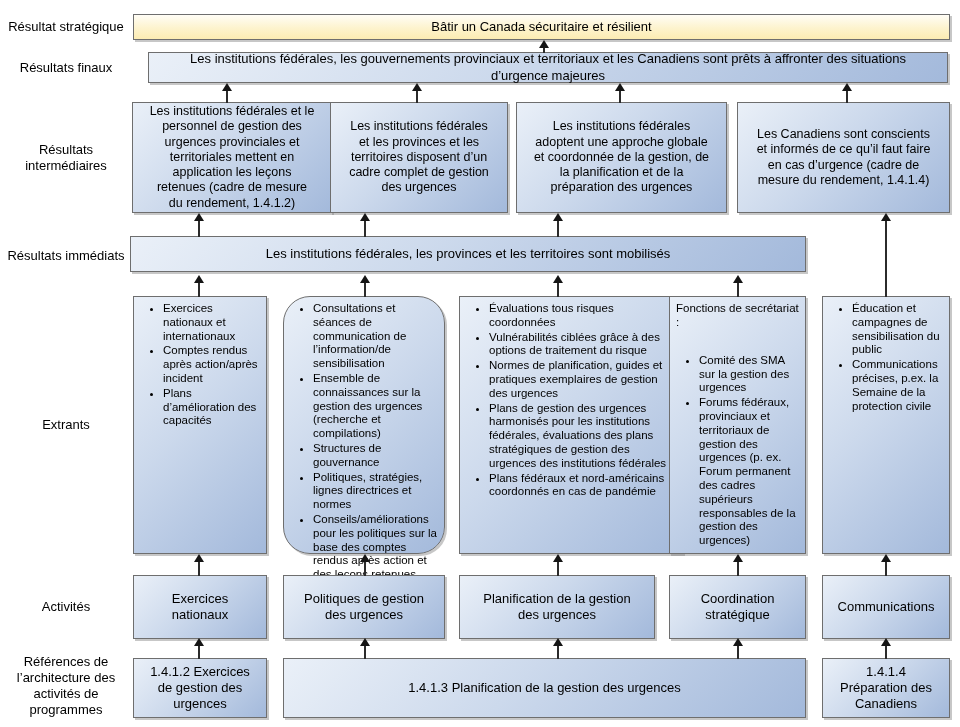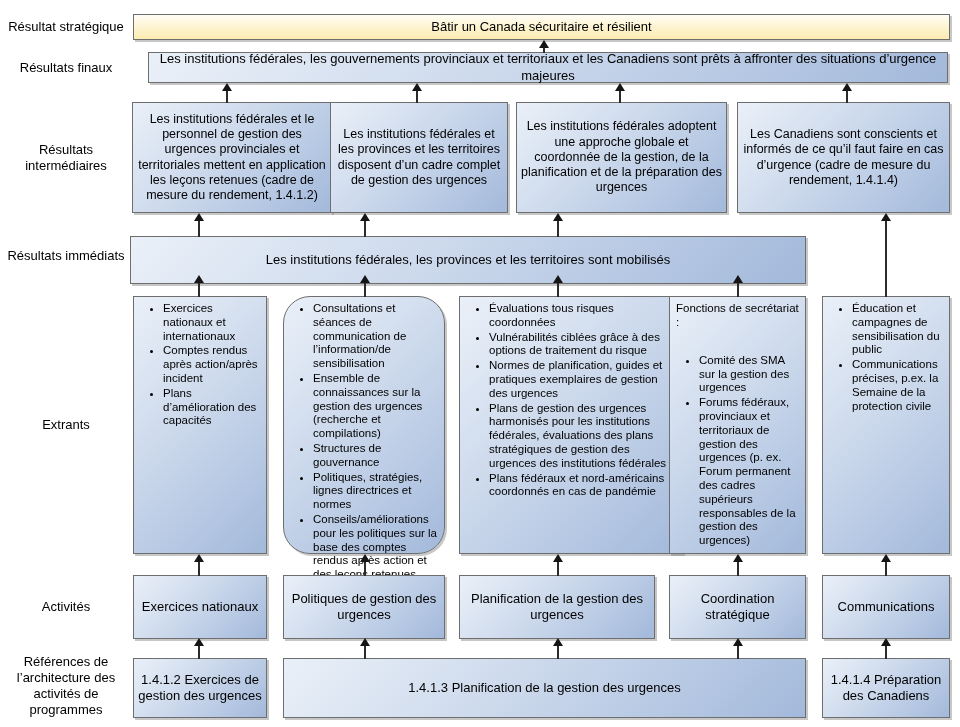--- a/index.html
+++ b/index.html
@@ -9,21 +9,21 @@
   }
   .rowlabel{
     position:absolute;display:flex;align-items:center;justify-content:center;
     text-align:center;font-size:13px;line-height:1.22;
   }
   .box{
     position:absolute;box-sizing:border-box;border:1px solid #6e6e6e;
     background:linear-gradient(135deg,#eaf0f8 0%,#ccd9ec 45%,#a3b9db 100%);
     box-shadow:2px 2px 0 rgba(130,130,130,0.45);
     display:flex;align-items:center;justify-content:center;
-    text-align:center;font-size:13px;line-height:1.25;padding:2px 4px;
+    text-align:center;font-size:13px;line-height:1.25;padding:2px 16px;
   }
   .box.yellow{
     background:linear-gradient(to bottom,#fffdf6 0%,#fdf3cd 55%,#fcecb2 100%);
   }
   .box.small{font-size:12.5px;line-height:1.22;}
   .outbox{
     align-items:flex-start;justify-content:flex-start;text-align:left;
     font-size:11.5px;line-height:1.2;padding:5px 3px 4px 0;flex-direction:column;
   }
   .outbox .intro{padding-left:6px;margin-bottom:1px;}
@@ -55,21 +55,21 @@
 
   <div class="box yellow" style="left:133px;top:14px;width:817px;height:26px;">Bâtir un Canada sécuritaire et résilient</div>
 
   <div class="box" style="left:148px;top:52px;width:800px;height:31px;">Les institutions fédérales, les gouvernements provinciaux et territoriaux et les Canadiens sont prêts à affronter des situations d’urgence majeures</div>
 
   <div class="box small" style="left:132px;top:102px;width:200px;height:111px;">Les institutions fédérales et le personnel de gestion des urgences provinciales et territoriales mettent en application les leçons retenues (cadre de mesure du rendement, 1.4.1.2)</div>
   <div class="box small" style="left:330px;top:102px;width:178px;height:111px;">Les institutions fédérales et les provinces et les territoires disposent d’un cadre complet de gestion des urgences</div>
   <div class="box small" style="left:516px;top:102px;width:211px;height:111px;">Les institutions fédérales adoptent une approche globale et coordonnée de la gestion, de la planification et de la préparation des urgences</div>
   <div class="box small" style="left:737px;top:102px;width:213px;height:111px;">Les Canadiens sont conscients et informés de ce qu’il faut faire en cas d’urgence (cadre de mesure du rendement, 1.4.1.4)</div>
 
-  <div class="box" style="left:130px;top:236px;width:676px;height:48px;">Les institutions fédérales, les provinces et les territoires sont mobilisés</div>
+  <div class="box" style="left:130px;top:236px;width:676px;height:36px;">Les institutions fédérales, les provinces et les territoires sont mobilisés</div>
 
   <div class="box outbox" style="left:133px;top:296px;width:134px;height:258px;">
     <ul>
         <li>Exercices nationaux et internationaux</li>
         <li>Comptes rendus après action/après incident</li>
         <li>Plans d’amélioration des capacités</li>
       </ul>
   </div>
   <div class="box outbox" style="left:283px;top:296px;width:162px;height:258px;border-radius:27px;">
     <ul>

